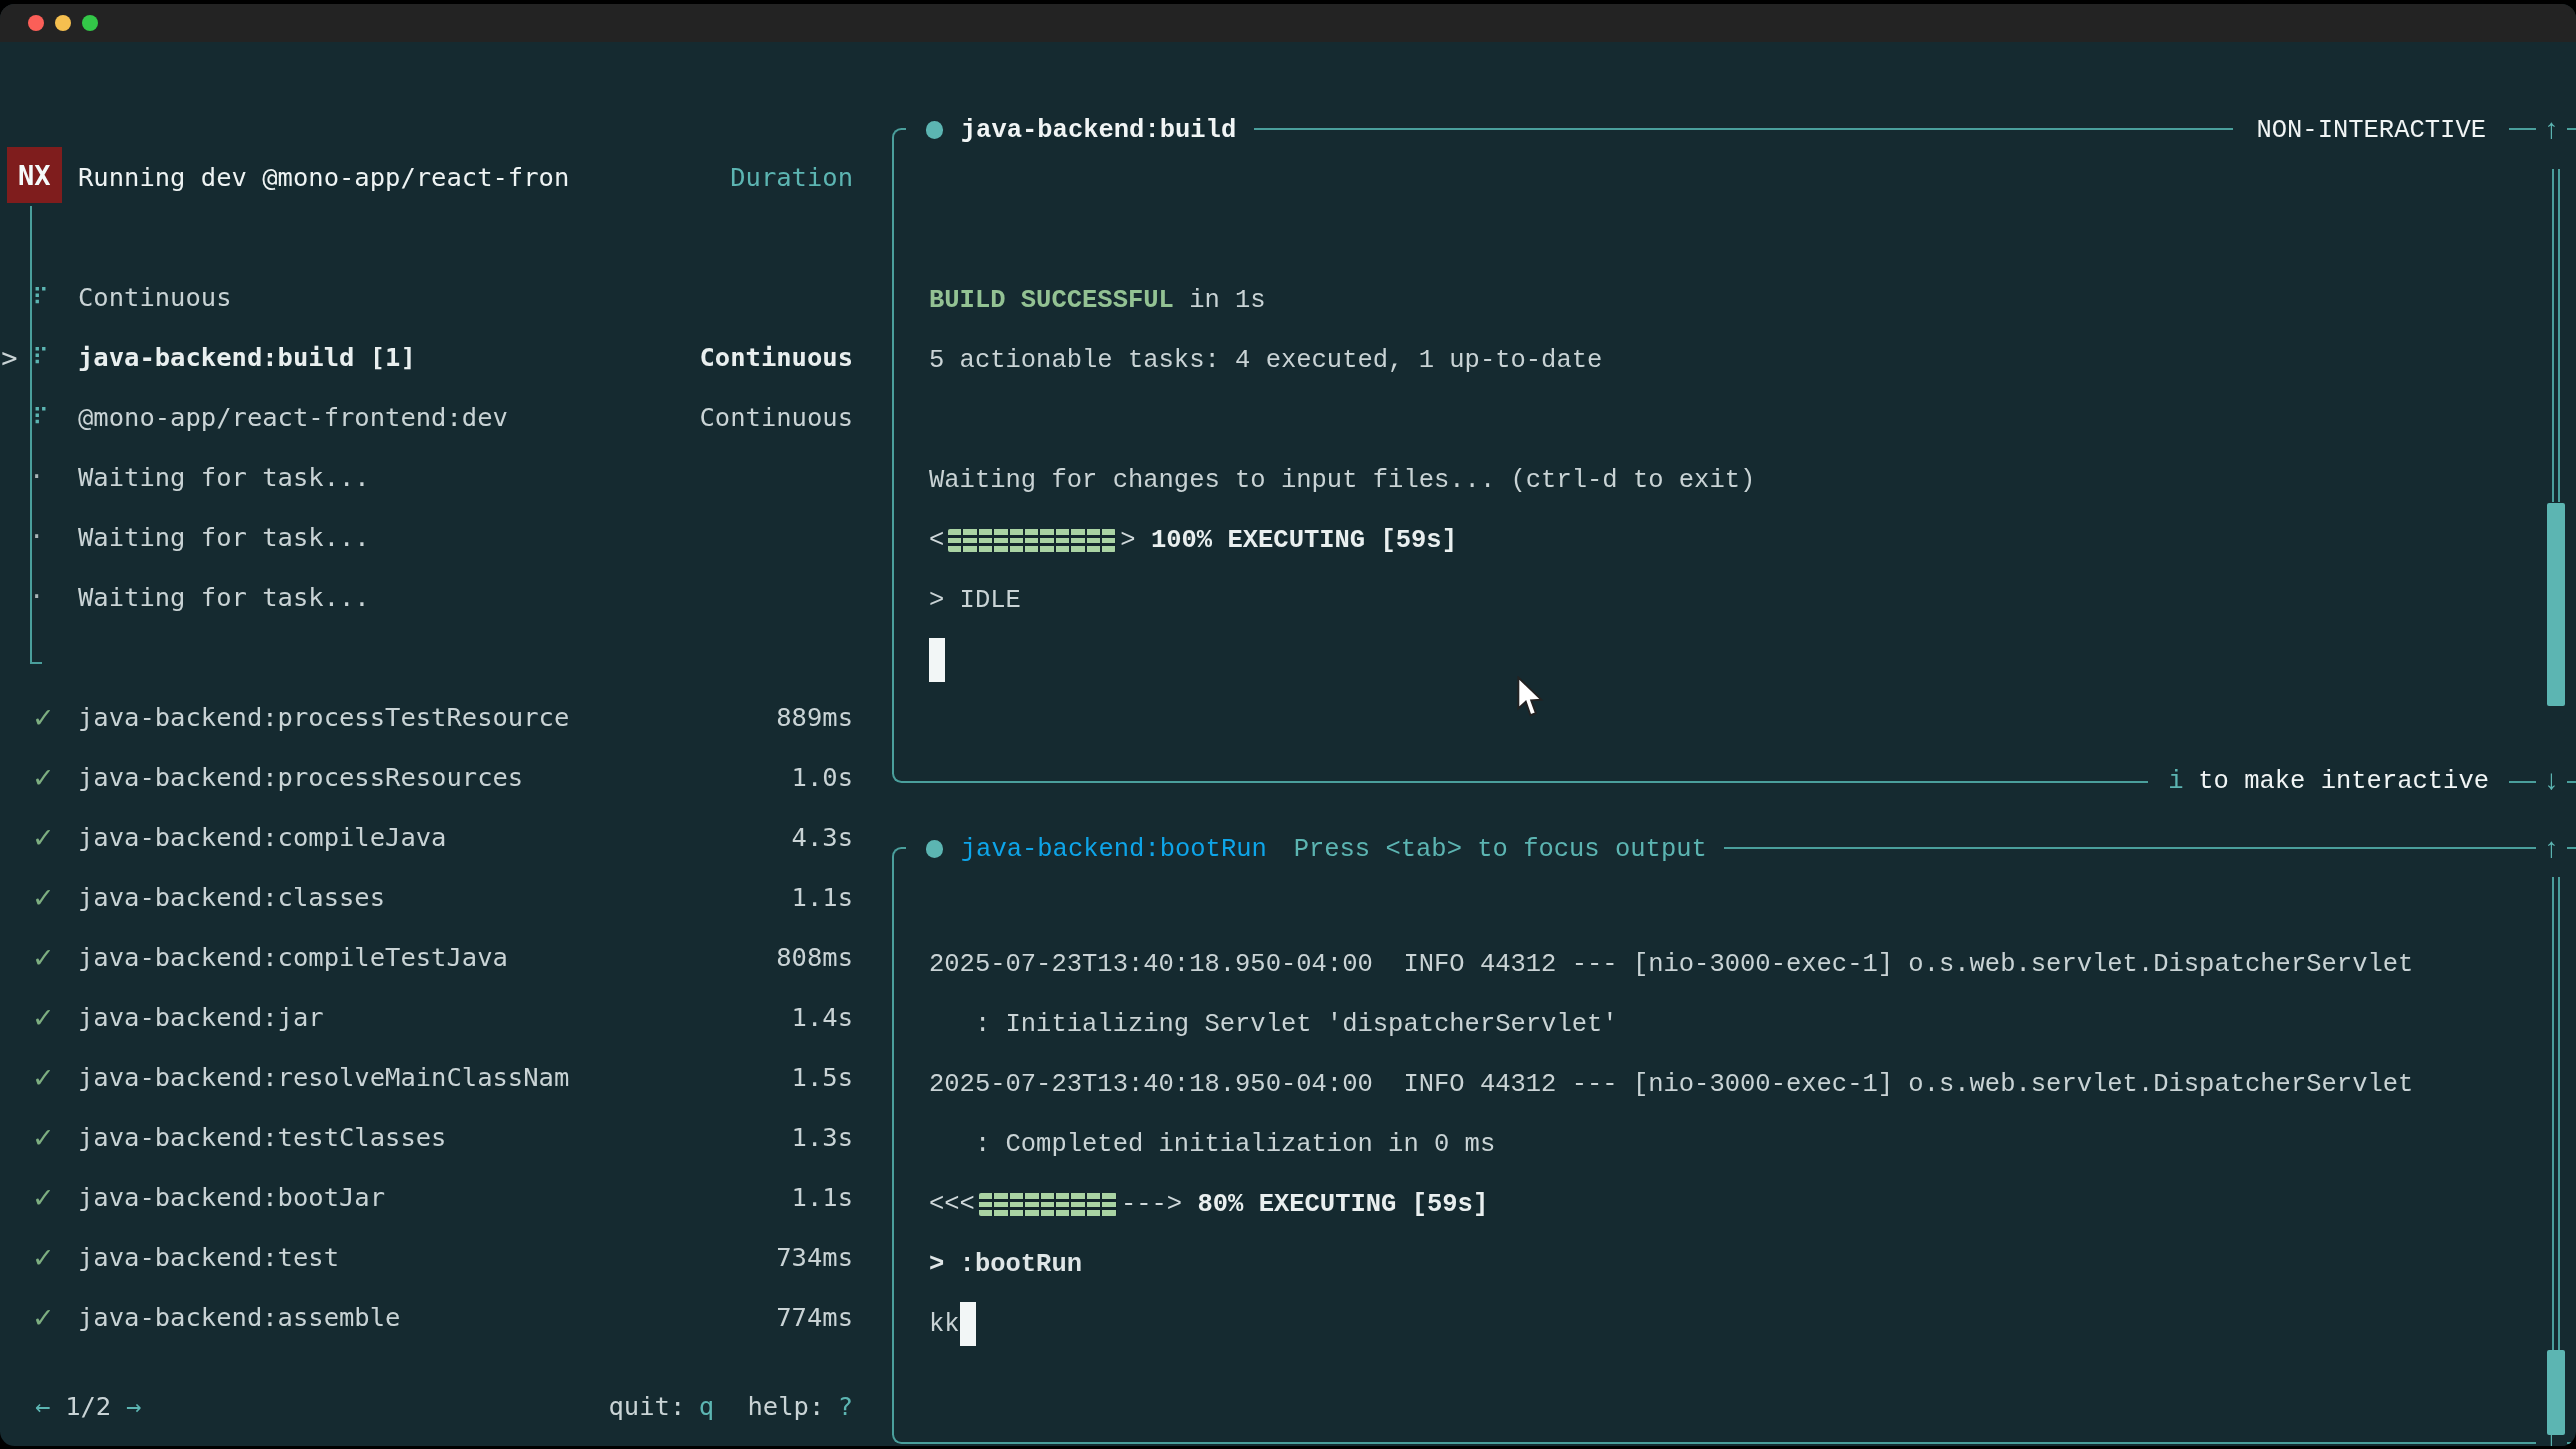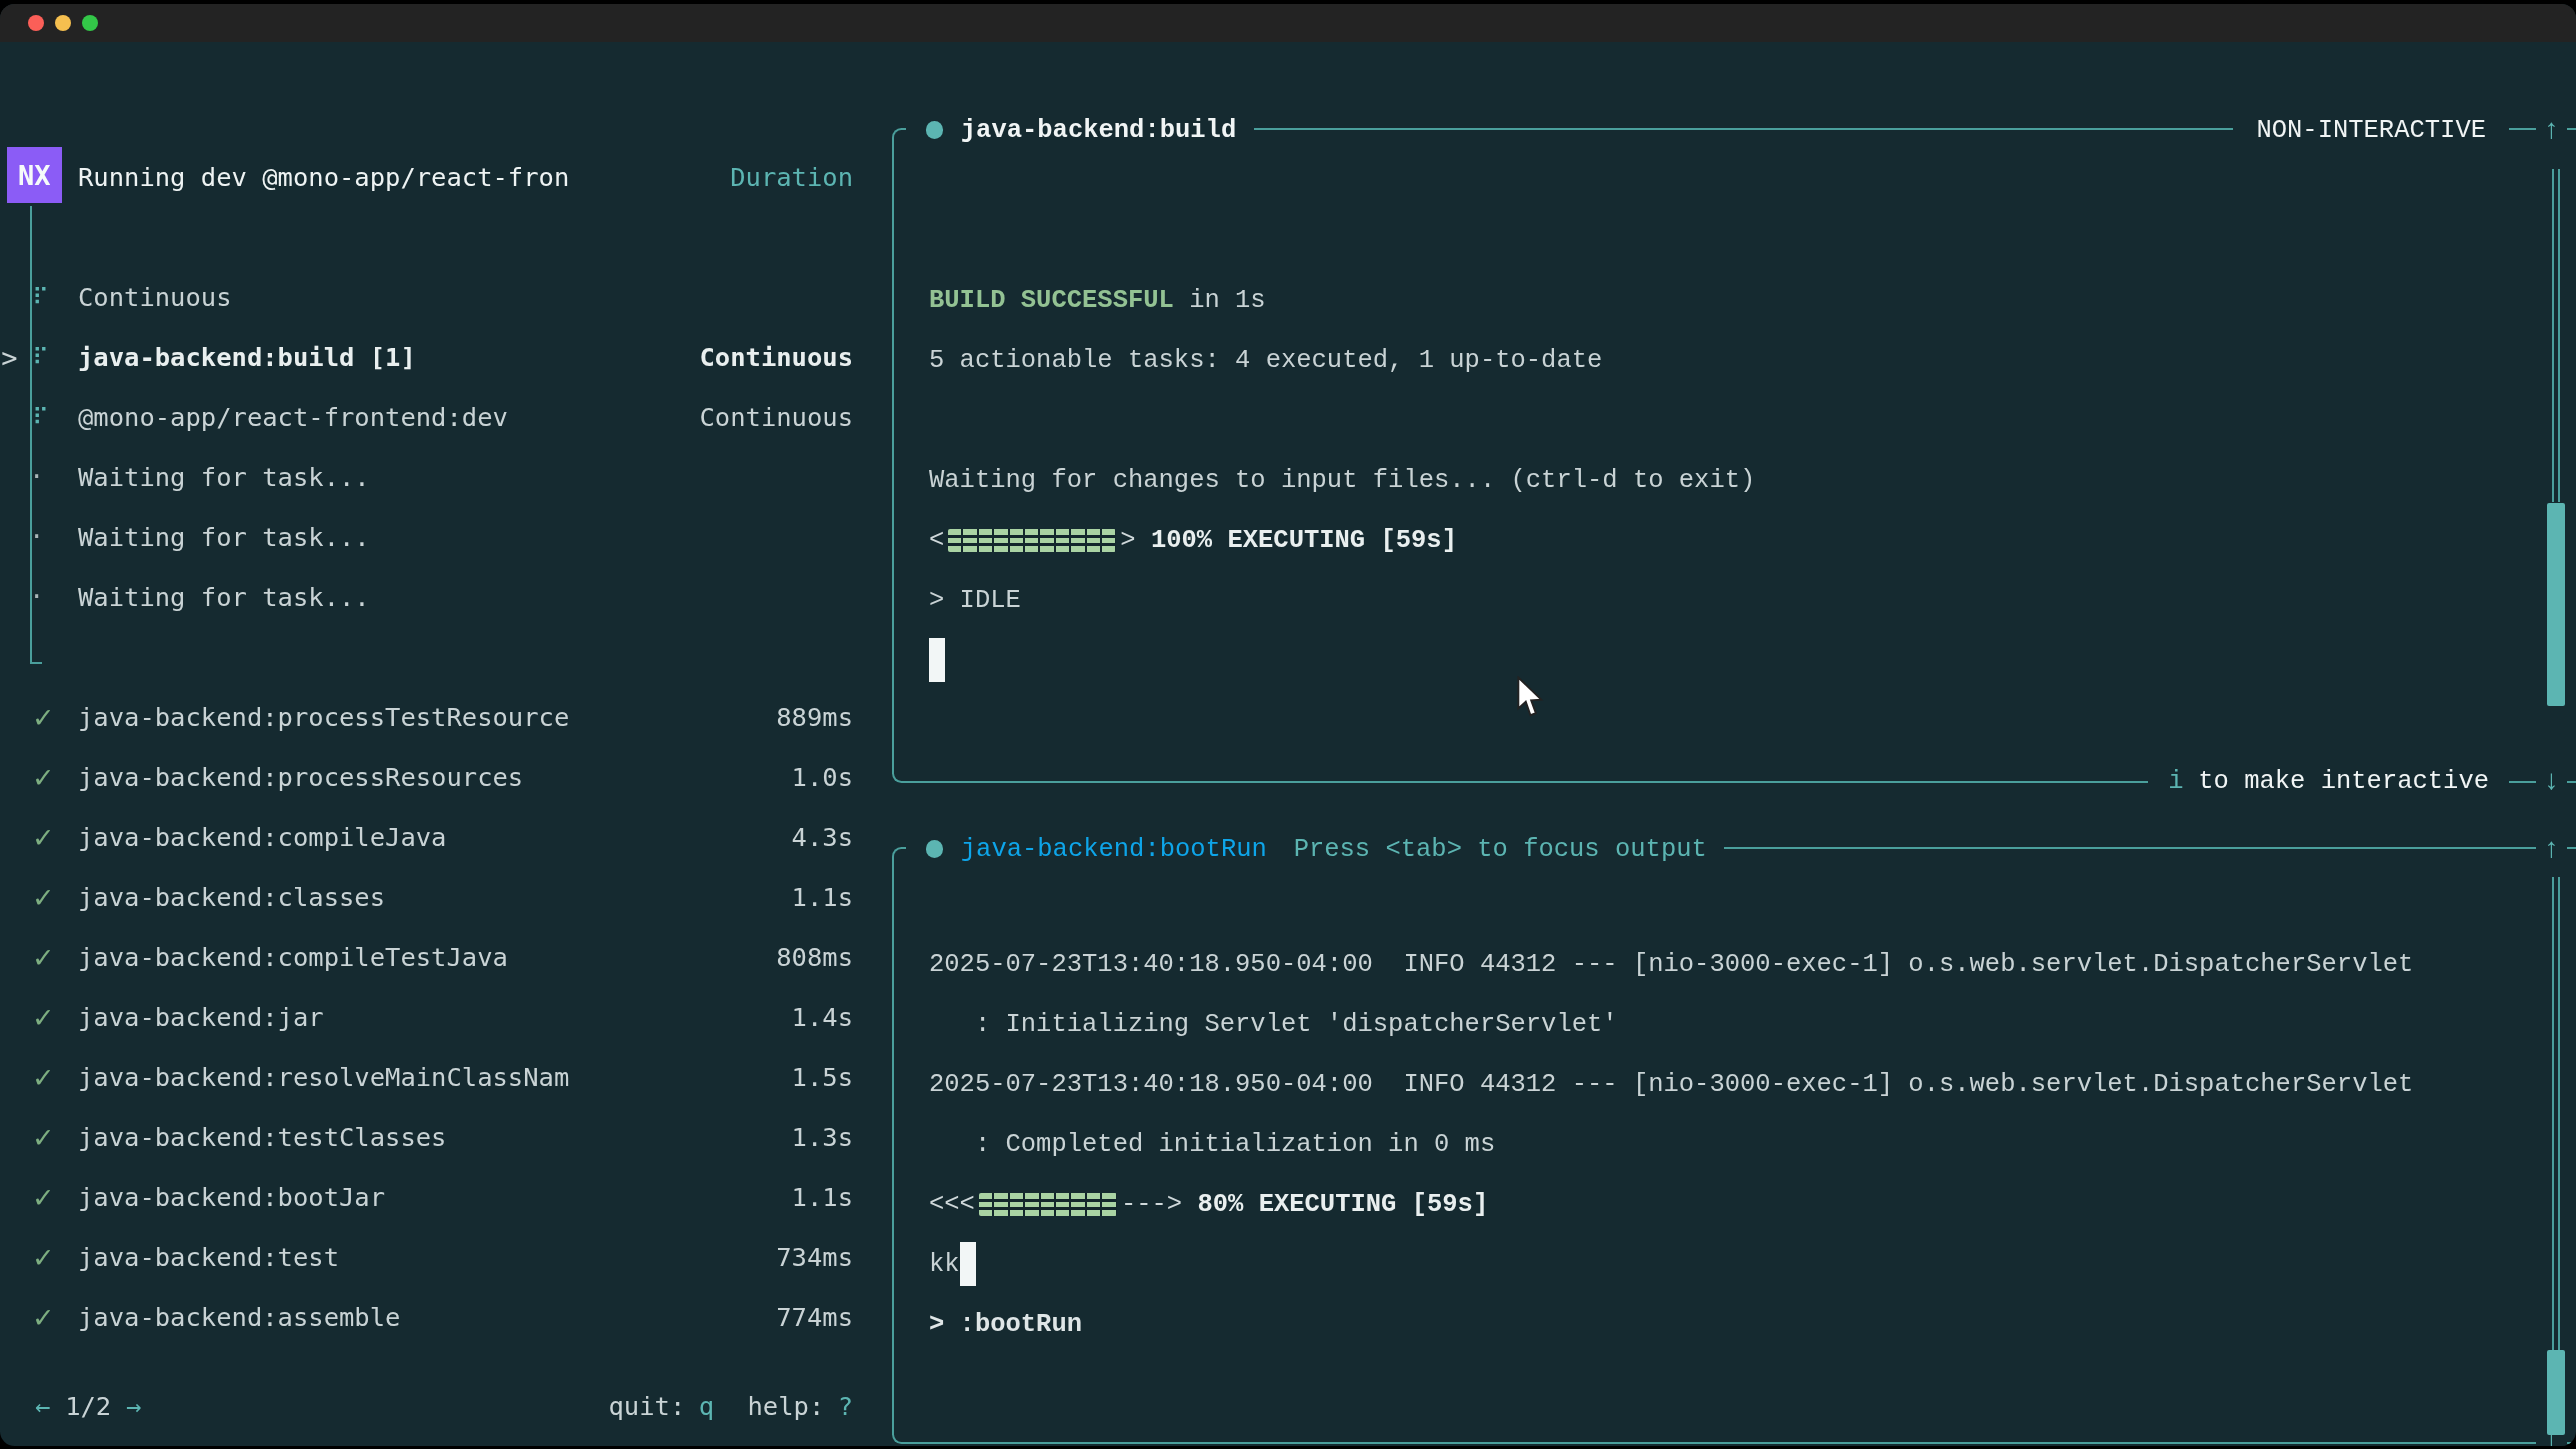--- a/index.html
+++ b/index.html
@@ -14,21 +14,21 @@
   .light.red { left:28px; background:#fb5f58; }
   .light.yellow { left:55px; background:#f5bf4f; }
   .light.green { left:82px; background:#33c748; }
 
   .term { position:absolute; left:0; top:38px; right:0; bottom:0;
           color:#c9d3d5; font-size:25.5px; }
 
   
   .sidebar { position:absolute; left:0; top:70px; width:872px; bottom:0; }
   .nx-logo { position:absolute; left:6.7px; top:35px; width:55px; height:56px;
-             background:#8b5cf6; color:#f5fafa; font-weight:bold; font-size:27px;
+             background:#7f1d1d; color:#f5fafa; font-weight:bold; font-size:27px;
              display:flex; align-items:center; justify-content:center; }
   .guide-line { position:absolute; left:29.5px; top:94px; width:12px; height:458px;
                 border-left:2px solid #4a9f9c; border-bottom:2px solid #4a9f9c; }
   .side-rows { position:absolute; left:0; top:35px; width:872px; }
   .srow { height:60px; display:flex; align-items:center; position:relative;
           padding-right:19px; }
   .srow .sel-marker { position:absolute; left:1.3px; color:#c9d3d5; font-size:27px; }
   .srow .icon-col { width:78px; padding-left:32px; flex:none;
                     font-family:"DejaVu Sans", sans-serif; }
   .srow .name { flex:1; white-space:nowrap; overflow:hidden; }
@@ -304,24 +304,24 @@
             <div class="prow">2025-07-23T13:40:18.950-04:00  INFO 44312 --- [nio-3000-exec-1] o.s.web.servlet.DispatcherServlet</div>
 
             <div class="prow">   : Completed initialization in 0 ms</div>
 
           <div class="prow">
             <span class="chev">&lt;&lt;&lt;</span>
             <span class="pbar bar80"></span>
             <span class="chev">---&gt;</span>
             <span class="bright-bold"> 80% EXECUTING [59s]</span>
           </div>
+          <div class="prow bright-bold" style="color:#dfe6e7;">&gt; :bootRun</div>
           <div class="prow">
             <span>kk</span><span class="cursor-block"></span>
           </div>
-          <div class="prow bright-bold" style="color:#dfe6e7;">&gt; :bootRun</div>
         </div>
 
         <div class="corner-arrow at-bottom">
           <span class="arrow-glyph">↓</span>
         </div>
       </div>
 
       <div class="sb-track" style="right:16px; top:835px; height:473px;"></div>
       <div class="sb-thumb" style="right:11.4px; top:1308px; height:85px;"></div>
 

